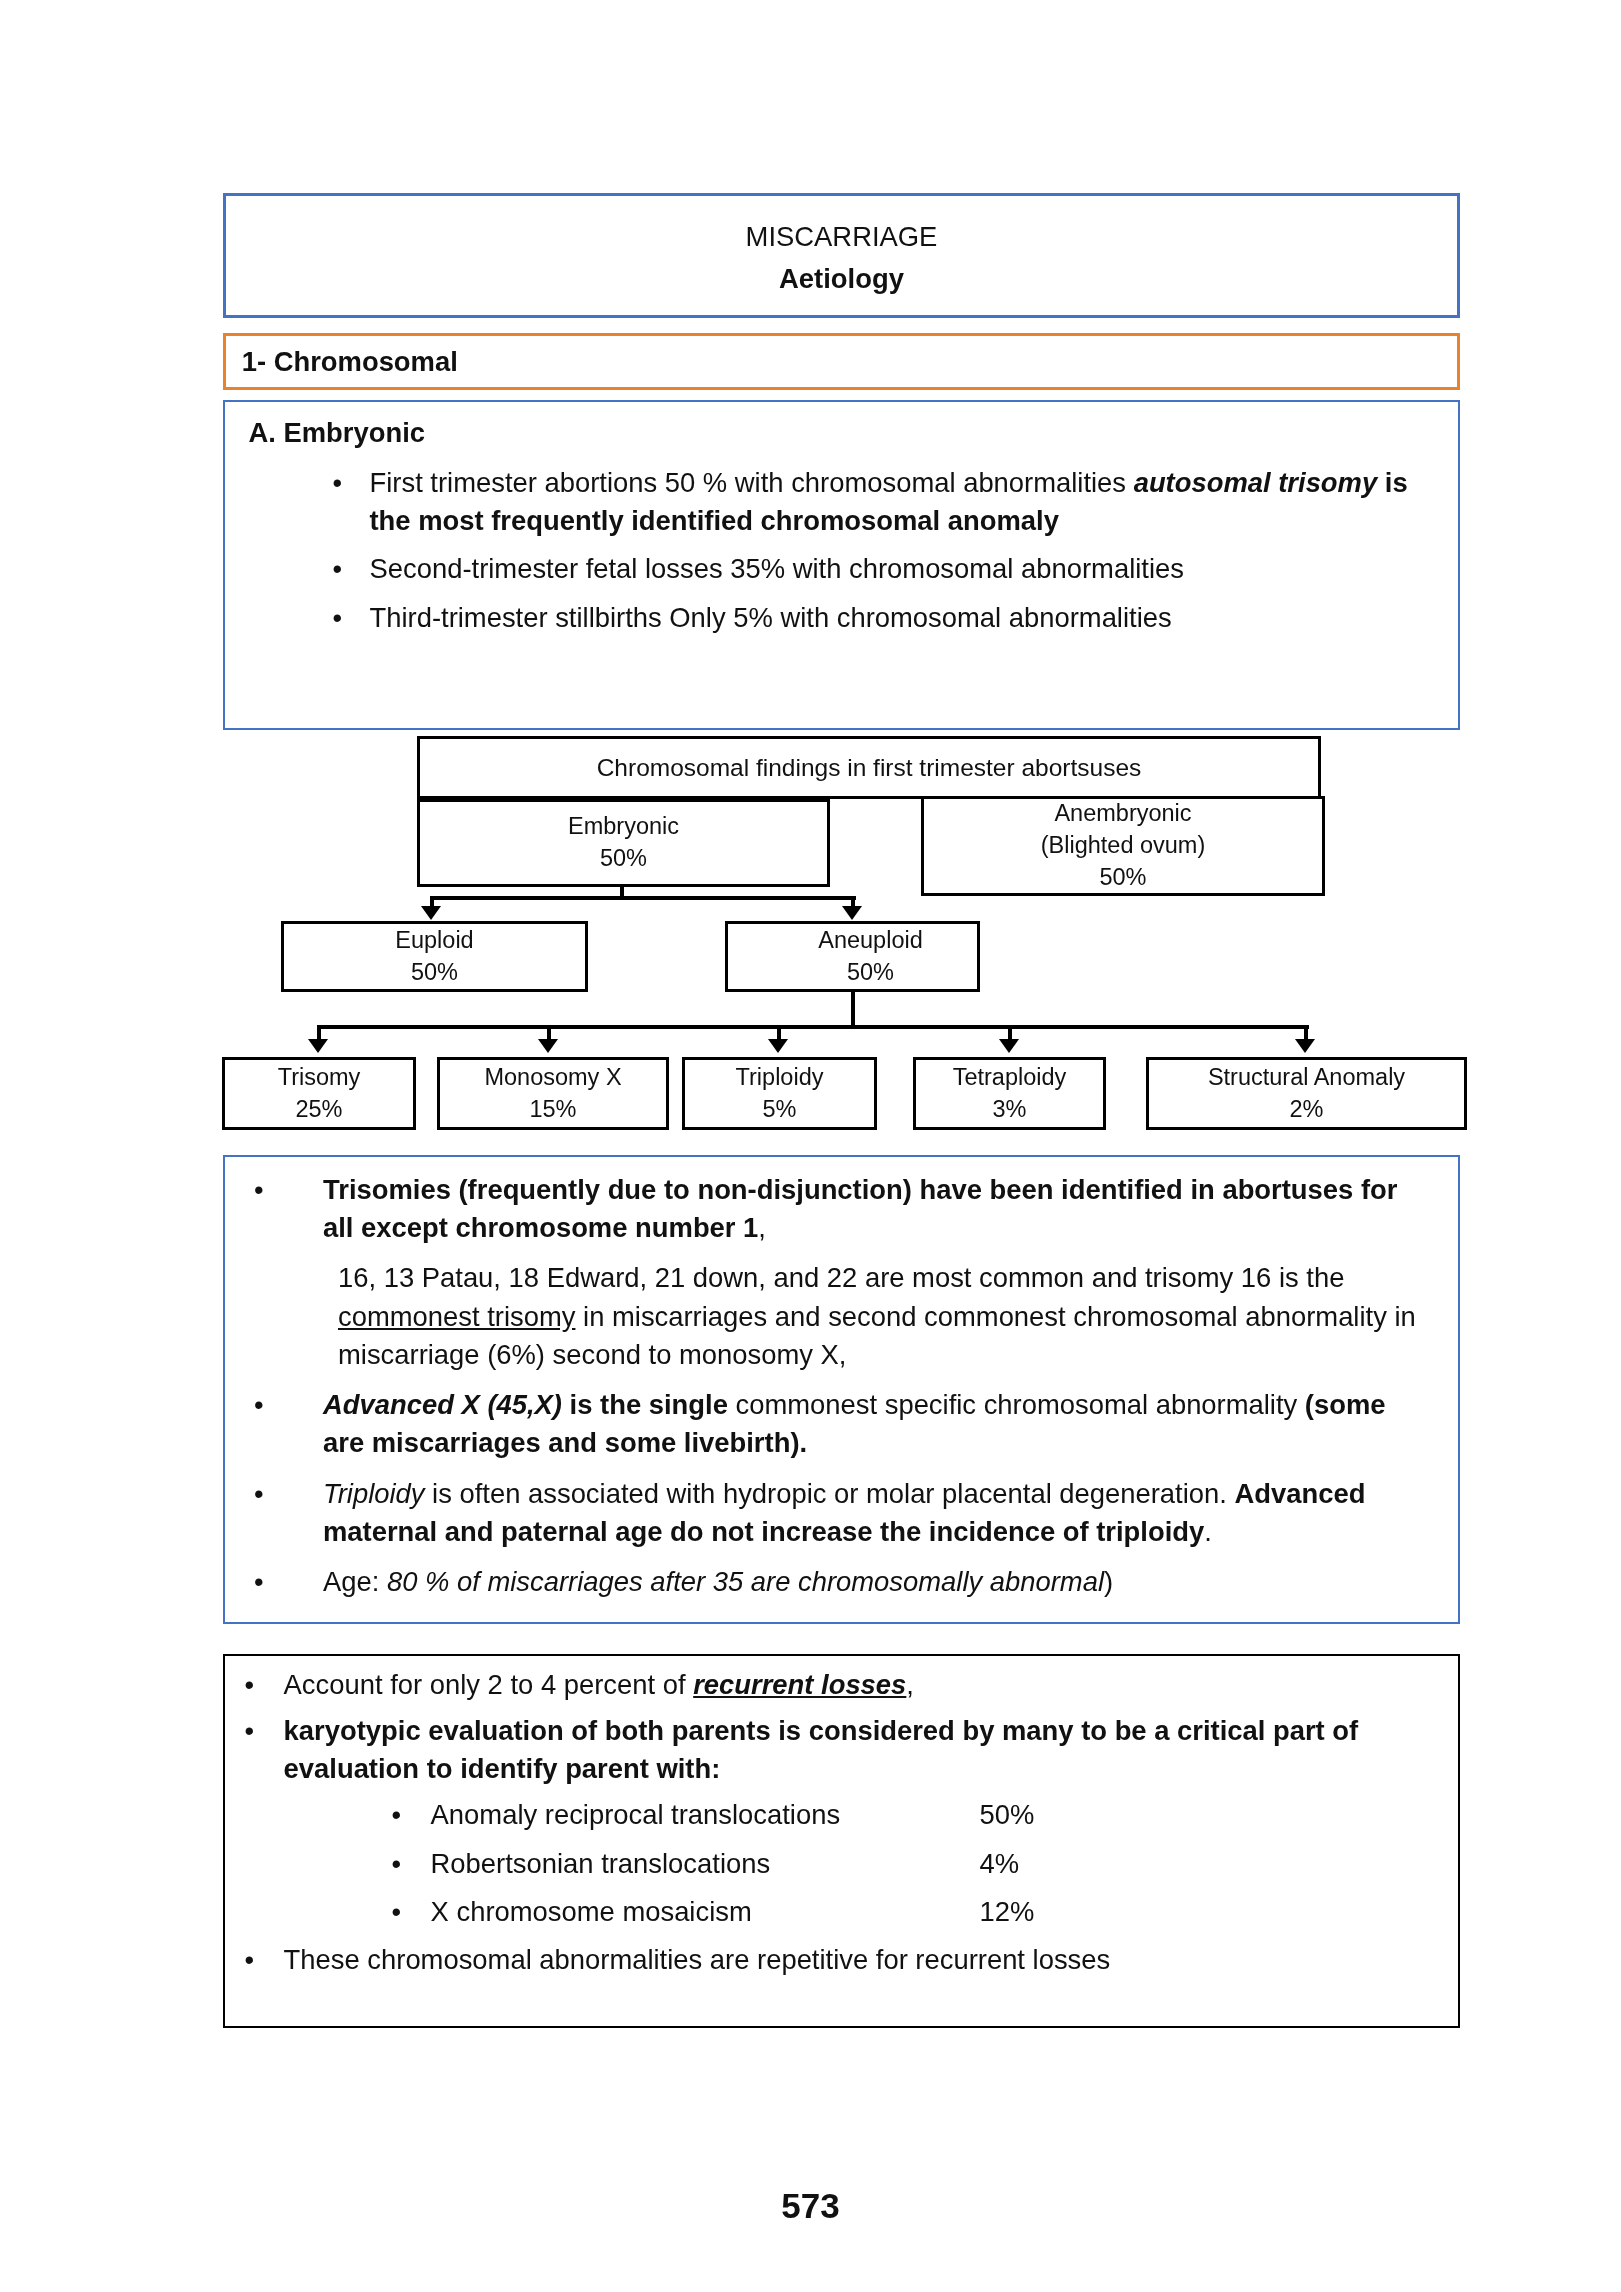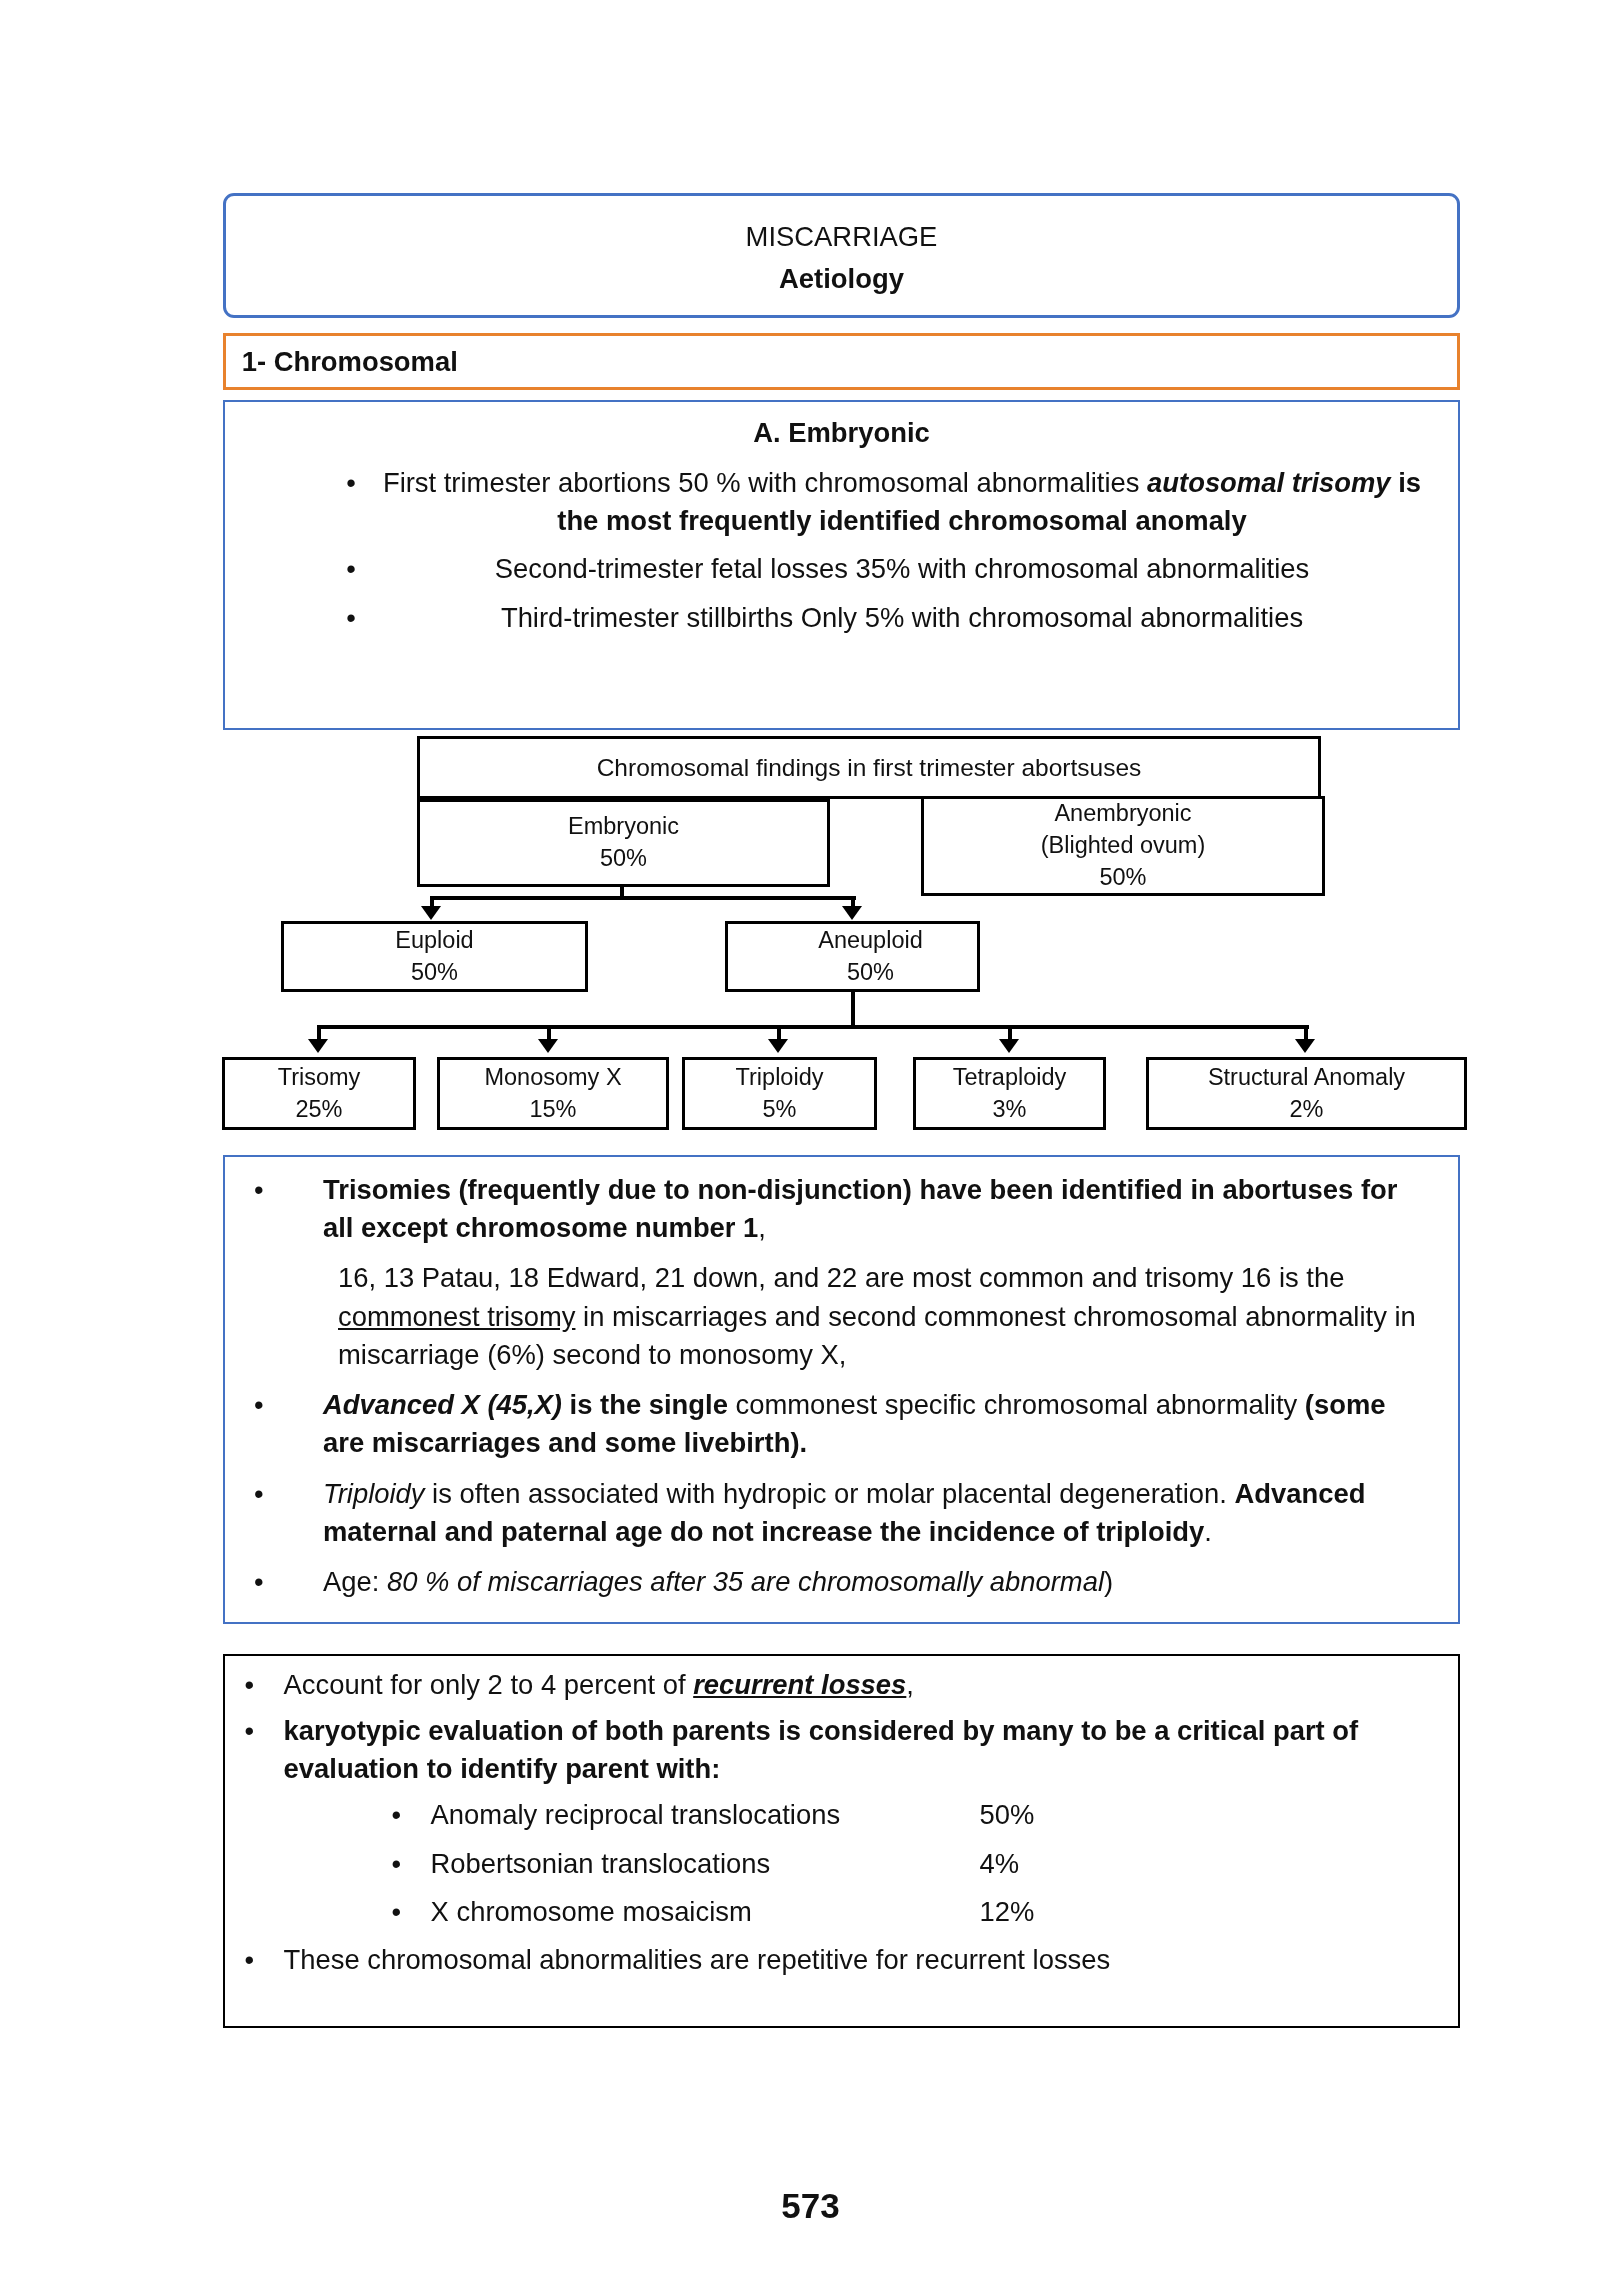--- a/index.html
+++ b/index.html
@@ -13,27 +13,27 @@
     margin:0 auto;font-family:"Liberation Sans",sans-serif;color:#111;
   }
   .box{position:absolute;box-sizing:border-box;background:#fff;}
   .blue-border{border:3.9px solid var(--accent-blue);}
   .orange-border{border:3.9px solid var(--accent-orange);}
   .bold{font-weight:bold;}
   .b{font-weight:bold;} .i{font-style:italic;} .u{text-decoration:underline;}
 
   
   .title-box{left:223px;top:193px;width:1237px;height:125px;text-align:center;
-    padding-top:19.6px;font-size:27.4px;line-height:1.55;border-radius:11px;}
+    padding-top:19.6px;font-size:27.4px;line-height:1.55;}
   
   .orange-box{left:223px;top:333px;width:1237px;height:57px;display:flex;
     align-items:center;padding:0 15.7px;font-size:27.4px;font-weight:bold;}
   
   .boxA{left:223px;top:400px;width:1237px;height:330px;border:2.9px solid var(--accent-blue);
-    padding:11.8px 23.5px;font-size:27.4px;line-height:1.4;overflow:hidden;text-align:center;}
+    padding:11.8px 23.5px;font-size:27.4px;line-height:1.4;overflow:hidden;}
   .boxA h2{font-size:27.4px;margin:0 0 11.8px;}
   .boxA p{margin:0 0 15.7px;}
   .bullet{display:flex;margin-bottom:9.8px;}
   .boxA .bullet{padding-left:84px;}
   .dot{flex:none;width:37px;}
   .bt{flex:1;}
 
   
   .fc{position:absolute;left:0;top:0;width:1621px;height:2293px;pointer-events:none;}
   .fcbox{position:absolute;box-sizing:border-box;border:3.9px solid var(--ink);background:#fff;

